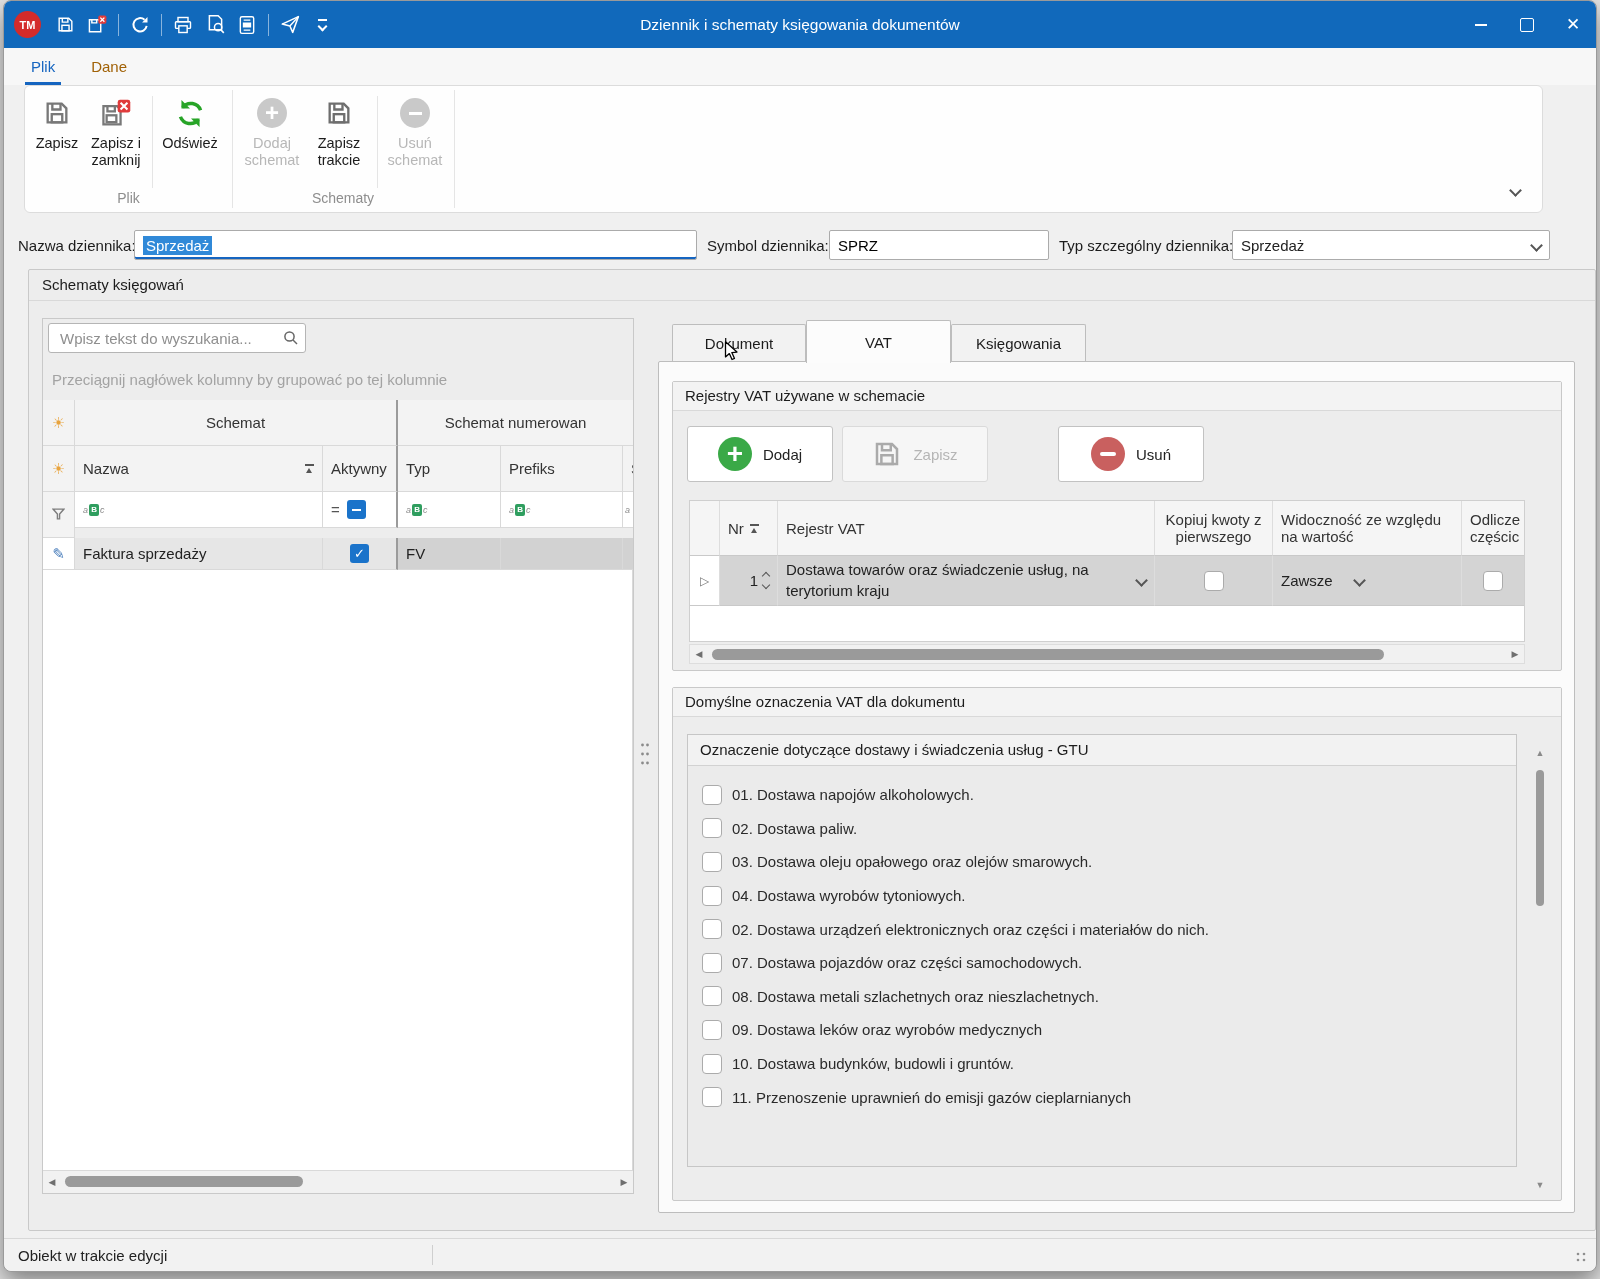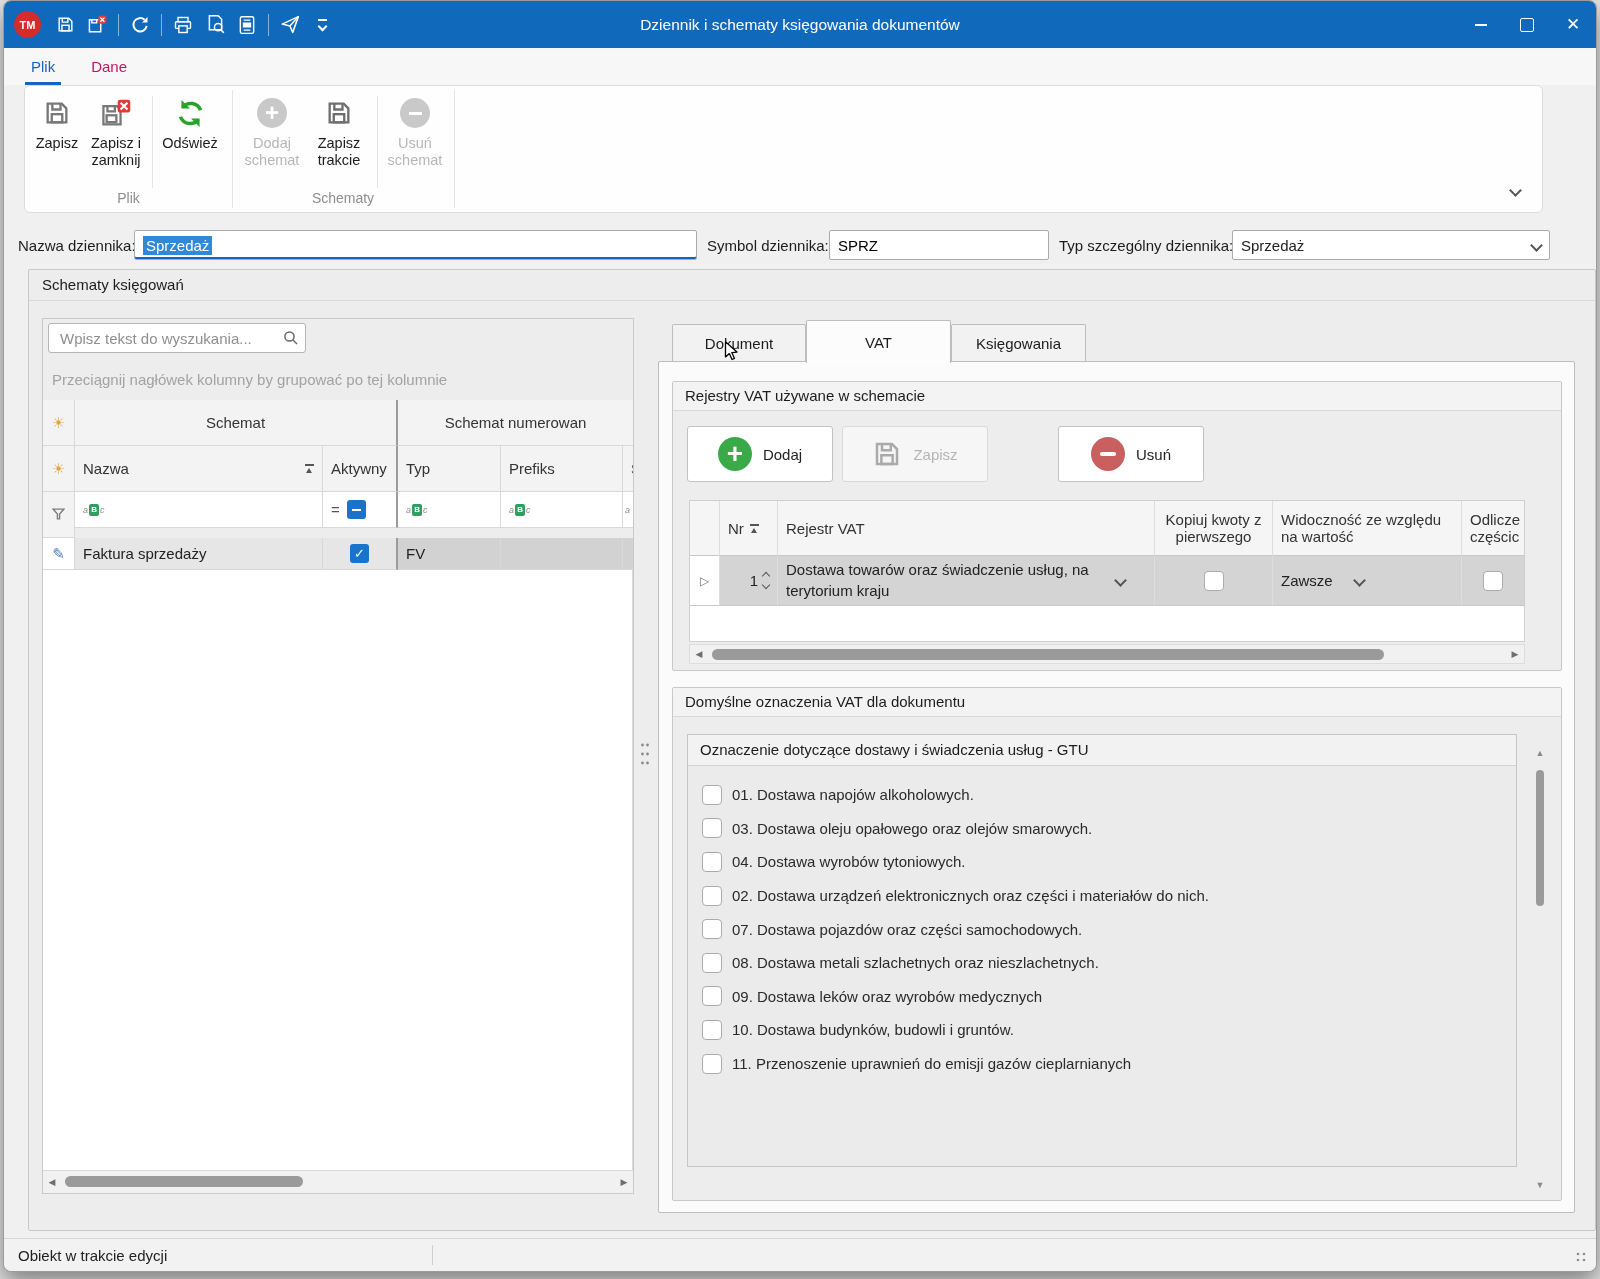--- a/index.html
+++ b/index.html
@@ -17,21 +17,21 @@
   .max-glyph{width:12px;height:12px;border:1.5px solid #fff;border-radius:2px;display:block}
   .x-glyph{font-size:17px;line-height:1}
   .chvbar{display:flex;flex-direction:column;align-items:center;gap:2px}
   .chvbar .bar{width:9px;height:1.6px;background:#fff}
   .chv{display:inline-block;width:7px;height:7px;border-right:2px solid #555;border-bottom:2px solid #555;transform:rotate(45deg)}
   .chv.white{border-color:#fff;width:5px;height:5px}
   .chv.sm{width:5px;height:5px;border-width:1.6px}
   .chv.up{transform:rotate(-135deg)}
   
   .ribbon-tabs{position:absolute;left:0;right:0;top:47px;height:37px;background:#f7f7f7;display:flex;align-items:stretch;padding-left:24px;gap:30px}
-  .rtab{display:flex;align-items:center;position:relative;color:#be185d;padding:0 3px;font-size:15px}
+  .rtab{display:flex;align-items:center;position:relative;color:#a16207;padding:0 3px;font-size:15px}
   .rtab.active{color:#1565c0}
   .rtab.active::after{content:"";position:absolute;left:-3px;right:-3px;bottom:0;height:3px;background:#1565c0}
   .ribbon-panel{position:absolute;left:20px;top:84px;width:1519px;height:128px;background:#fefefe;border:1px solid #dcdcdc;border-radius:6px;box-sizing:border-box}
   .rgdiv{position:absolute;top:4px;bottom:4px;width:1px;background:#e5e5e5}
   .rbsep{position:absolute;top:10px;height:92px;width:1px;background:#e5e5e5}
   .rbtn{position:absolute;top:8px;display:flex;flex-direction:column;align-items:center;text-align:center;font-size:14.5px;line-height:1.18;color:#1c1c1c}
   .rbtn .ricon{height:38px;display:flex;align-items:center;justify-content:center;margin-bottom:3px;position:relative}
   .rbtn.disabled{color:#b7b7b7}
   .rgroup-label{position:absolute;bottom:6px;text-align:center;color:#8e8e8e;font-size:14px}
   .circle-ic{width:30px;height:30px;border-radius:50%;display:flex;align-items:center;justify-content:center;color:#fff;font-size:24px;font-weight:600;line-height:1}
@@ -453,21 +453,21 @@
             <div class="vc vdt white cntr">
                 <span class="expander">▷</span>
               </div>
             <div class="vc vdt" style="justify-content:flex-end">
               <span>1</span>
               <span class="spin">
                   <span class="chv sm up"></span>
                   <span class="chv sm"></span>
                 </span>
             </div>
-            <div class="vc vdt" style="">
+            <div class="vc vdt" style="justify-content:space-between">
               <span style="width:330px;line-height:1.35">Dostawa towarów oraz świadczenie usług, na terytorium kraju</span>
               <span class="chv"></span>
             </div>
             <div class="vc vdt cntr">
                 <span class="cb"></span>
               </div>
             <div class="vc vdt" style="gap:22px">
               <span>Zawsze</span>
               <span class="chv"></span>
             </div>
@@ -485,20 +485,24 @@
       </div>
 
       <div class="grp" style="top:325px;height:514px">
         <div class="grp-title">Domyślne oznaczenia VAT dla dokumentu</div>
         <div class="gtu">
           <div class="gtu-title">Oznaczenie dotyczące dostawy i świadczenia usług - GTU</div>
           <div class="gtu-list">
             <div class="gtu-item">
                 <span class="cb"></span>
                 <span>01. Dostawa napojów alkoholowych.</span>
+              </div>
+            <div class="gtu-item">
+                <span class="cb"></span>
+                <span>02. Dostawa paliw.</span>
               </div>
             <div class="gtu-item">
                 <span class="cb"></span>
                 <span>03. Dostawa oleju opałowego oraz olejów smarowych.</span>
               </div>
             <div class="gtu-item">
                 <span class="cb"></span>
                 <span>04. Dostawa wyrobów tytoniowych.</span>
               </div>
             <div class="gtu-item">

